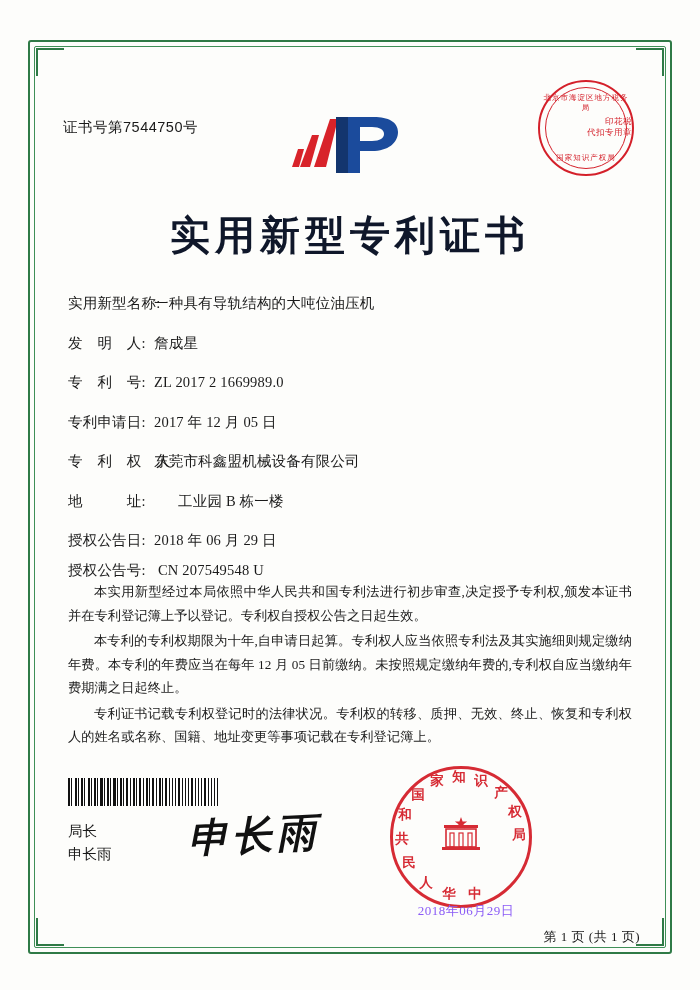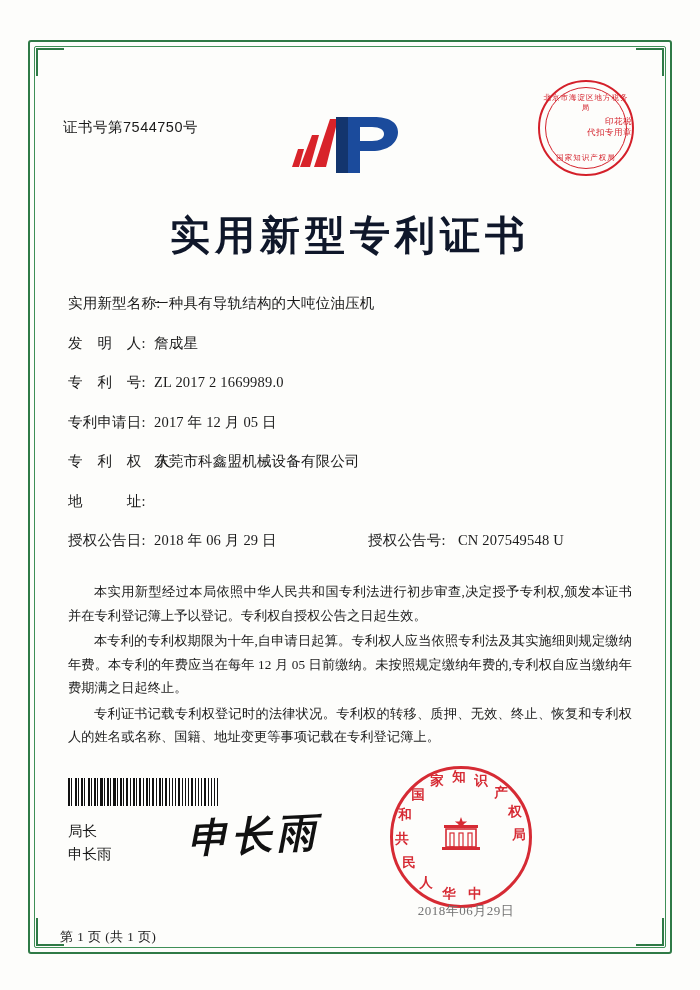--- a/index.html
+++ b/index.html
@@ -157,20 +157,21 @@
     flex: 1;
     letter-spacing: 0.2px;
   }
   .field-value .line2 {
     display: block;
     padding-left: 24px;
   }
   .row-inline {
     display: flex;
     margin-bottom: 9.5px;
+    flex-direction: column;
   }
   .inline-left { width: 300px; display: flex; }
   .inline-right { flex: 1; display: flex; justify-content: flex-end; }
   .inline-left .field-label { width: 86px; }
   .inline-right .field-label { width: 90px; }
 
   
   .body-text {
     position: absolute;
     left: 8px;
@@ -250,40 +251,40 @@
     transform: translate(-50%, -50%);
     white-space: nowrap;
   }
   .seal-date {
     position: absolute;
     left: 336px;
     top: 842px;
     width: 140px;
     text-align: center;
     font-size: 13px;
-    color: #737373;
+    color: #8b5cf6;
     letter-spacing: 0.5px;
   }
 
   
   .emblem {
     position: absolute;
     left: 50%;
     top: 50%;
     transform: translate(-50%, -50%);
     width: 50px;
     height: 44px;
   }
 
   
   .footer {
     position: absolute;
     left: 0; right: 0;
     top: 868px;
-    text-align: left;
+    text-align: right;
     font-size: 13px;
     letter-spacing: 0.5px;
   }
 </style>
 </head>
 <body>
 
 <div class="page">
 
   <div class="frame-outer"></div>
@@ -343,20 +344,21 @@
       </div>
 
       <div class="field-row">
         <div class="field-label">专　利　权　人:</div>
         <div class="field-value">东莞市科鑫盟机械设备有限公司</div>
       </div>
 
       <div class="field-row">
         <div class="field-label">地　　　址:</div>
         <div class="field-value">
+          <span class="line2">工业园 B 栋一楼</span>
         </div>
       </div>
 
       <div class="row-inline">
         <div class="inline-left">
           <div class="field-label">授权公告日:</div>
           <div class="field-value">2018 年 06 月 29 日</div>
         </div>
         <div class="inline-right">
           <div class="field-label">授权公告号:</div>

